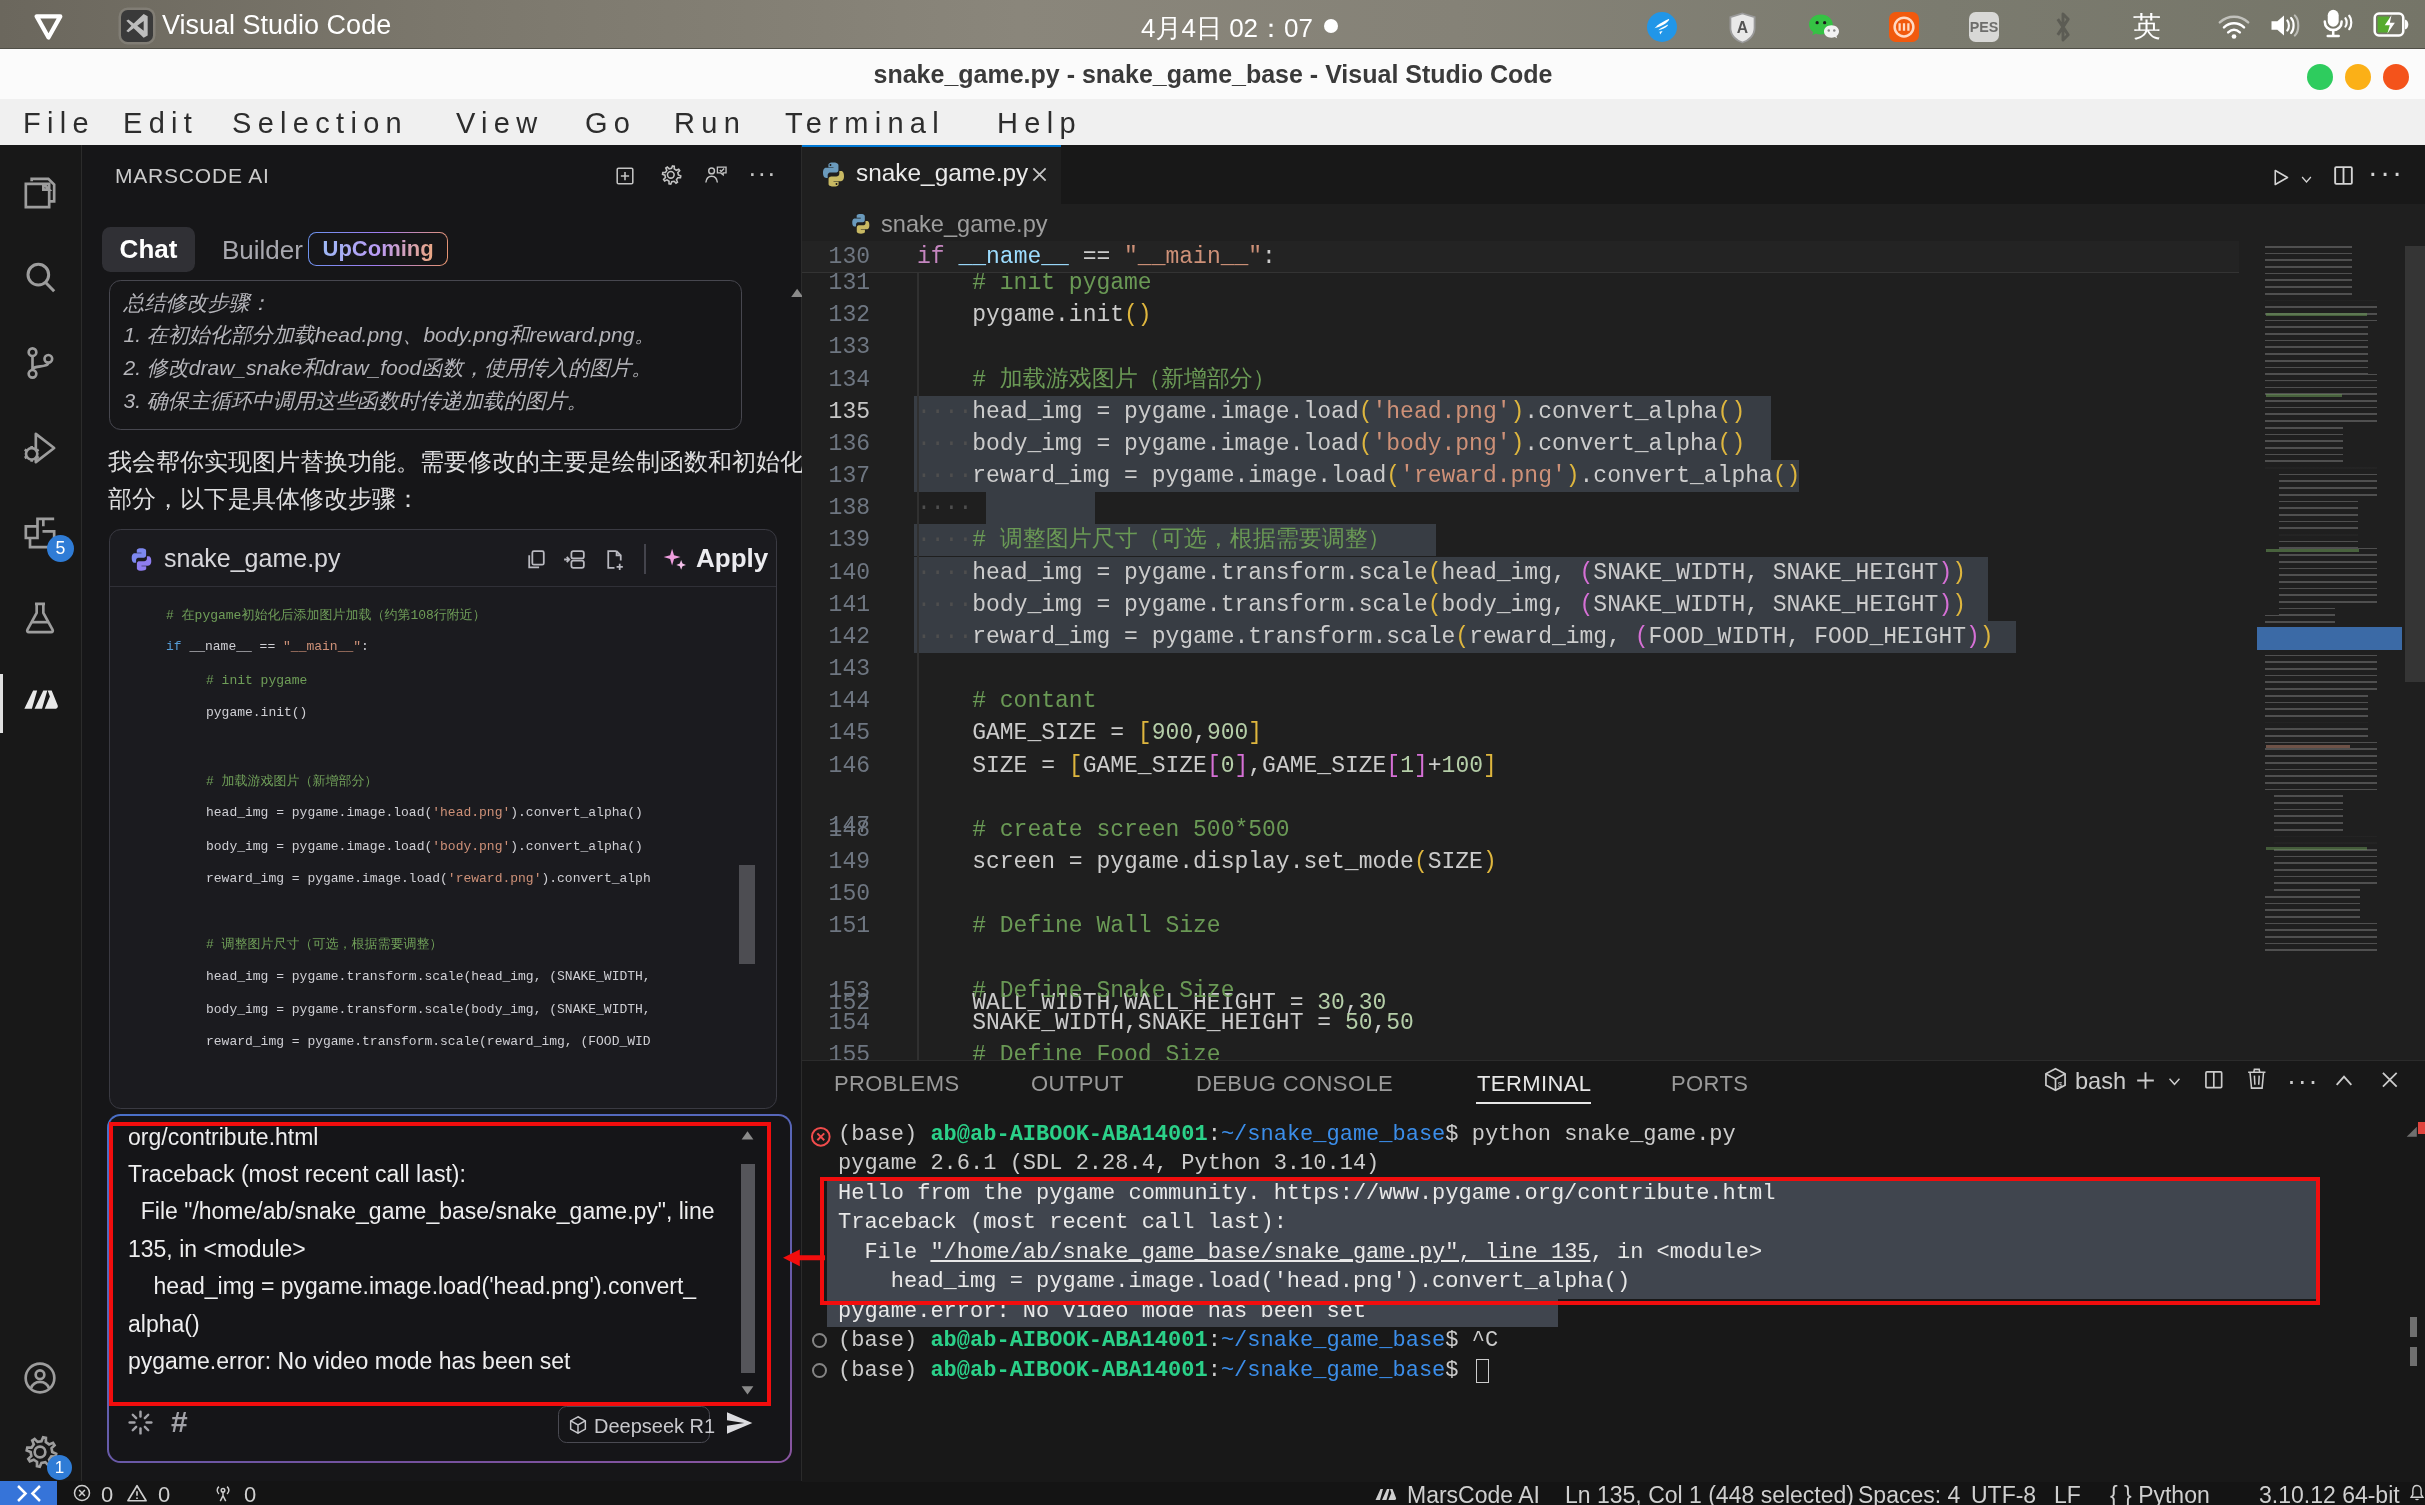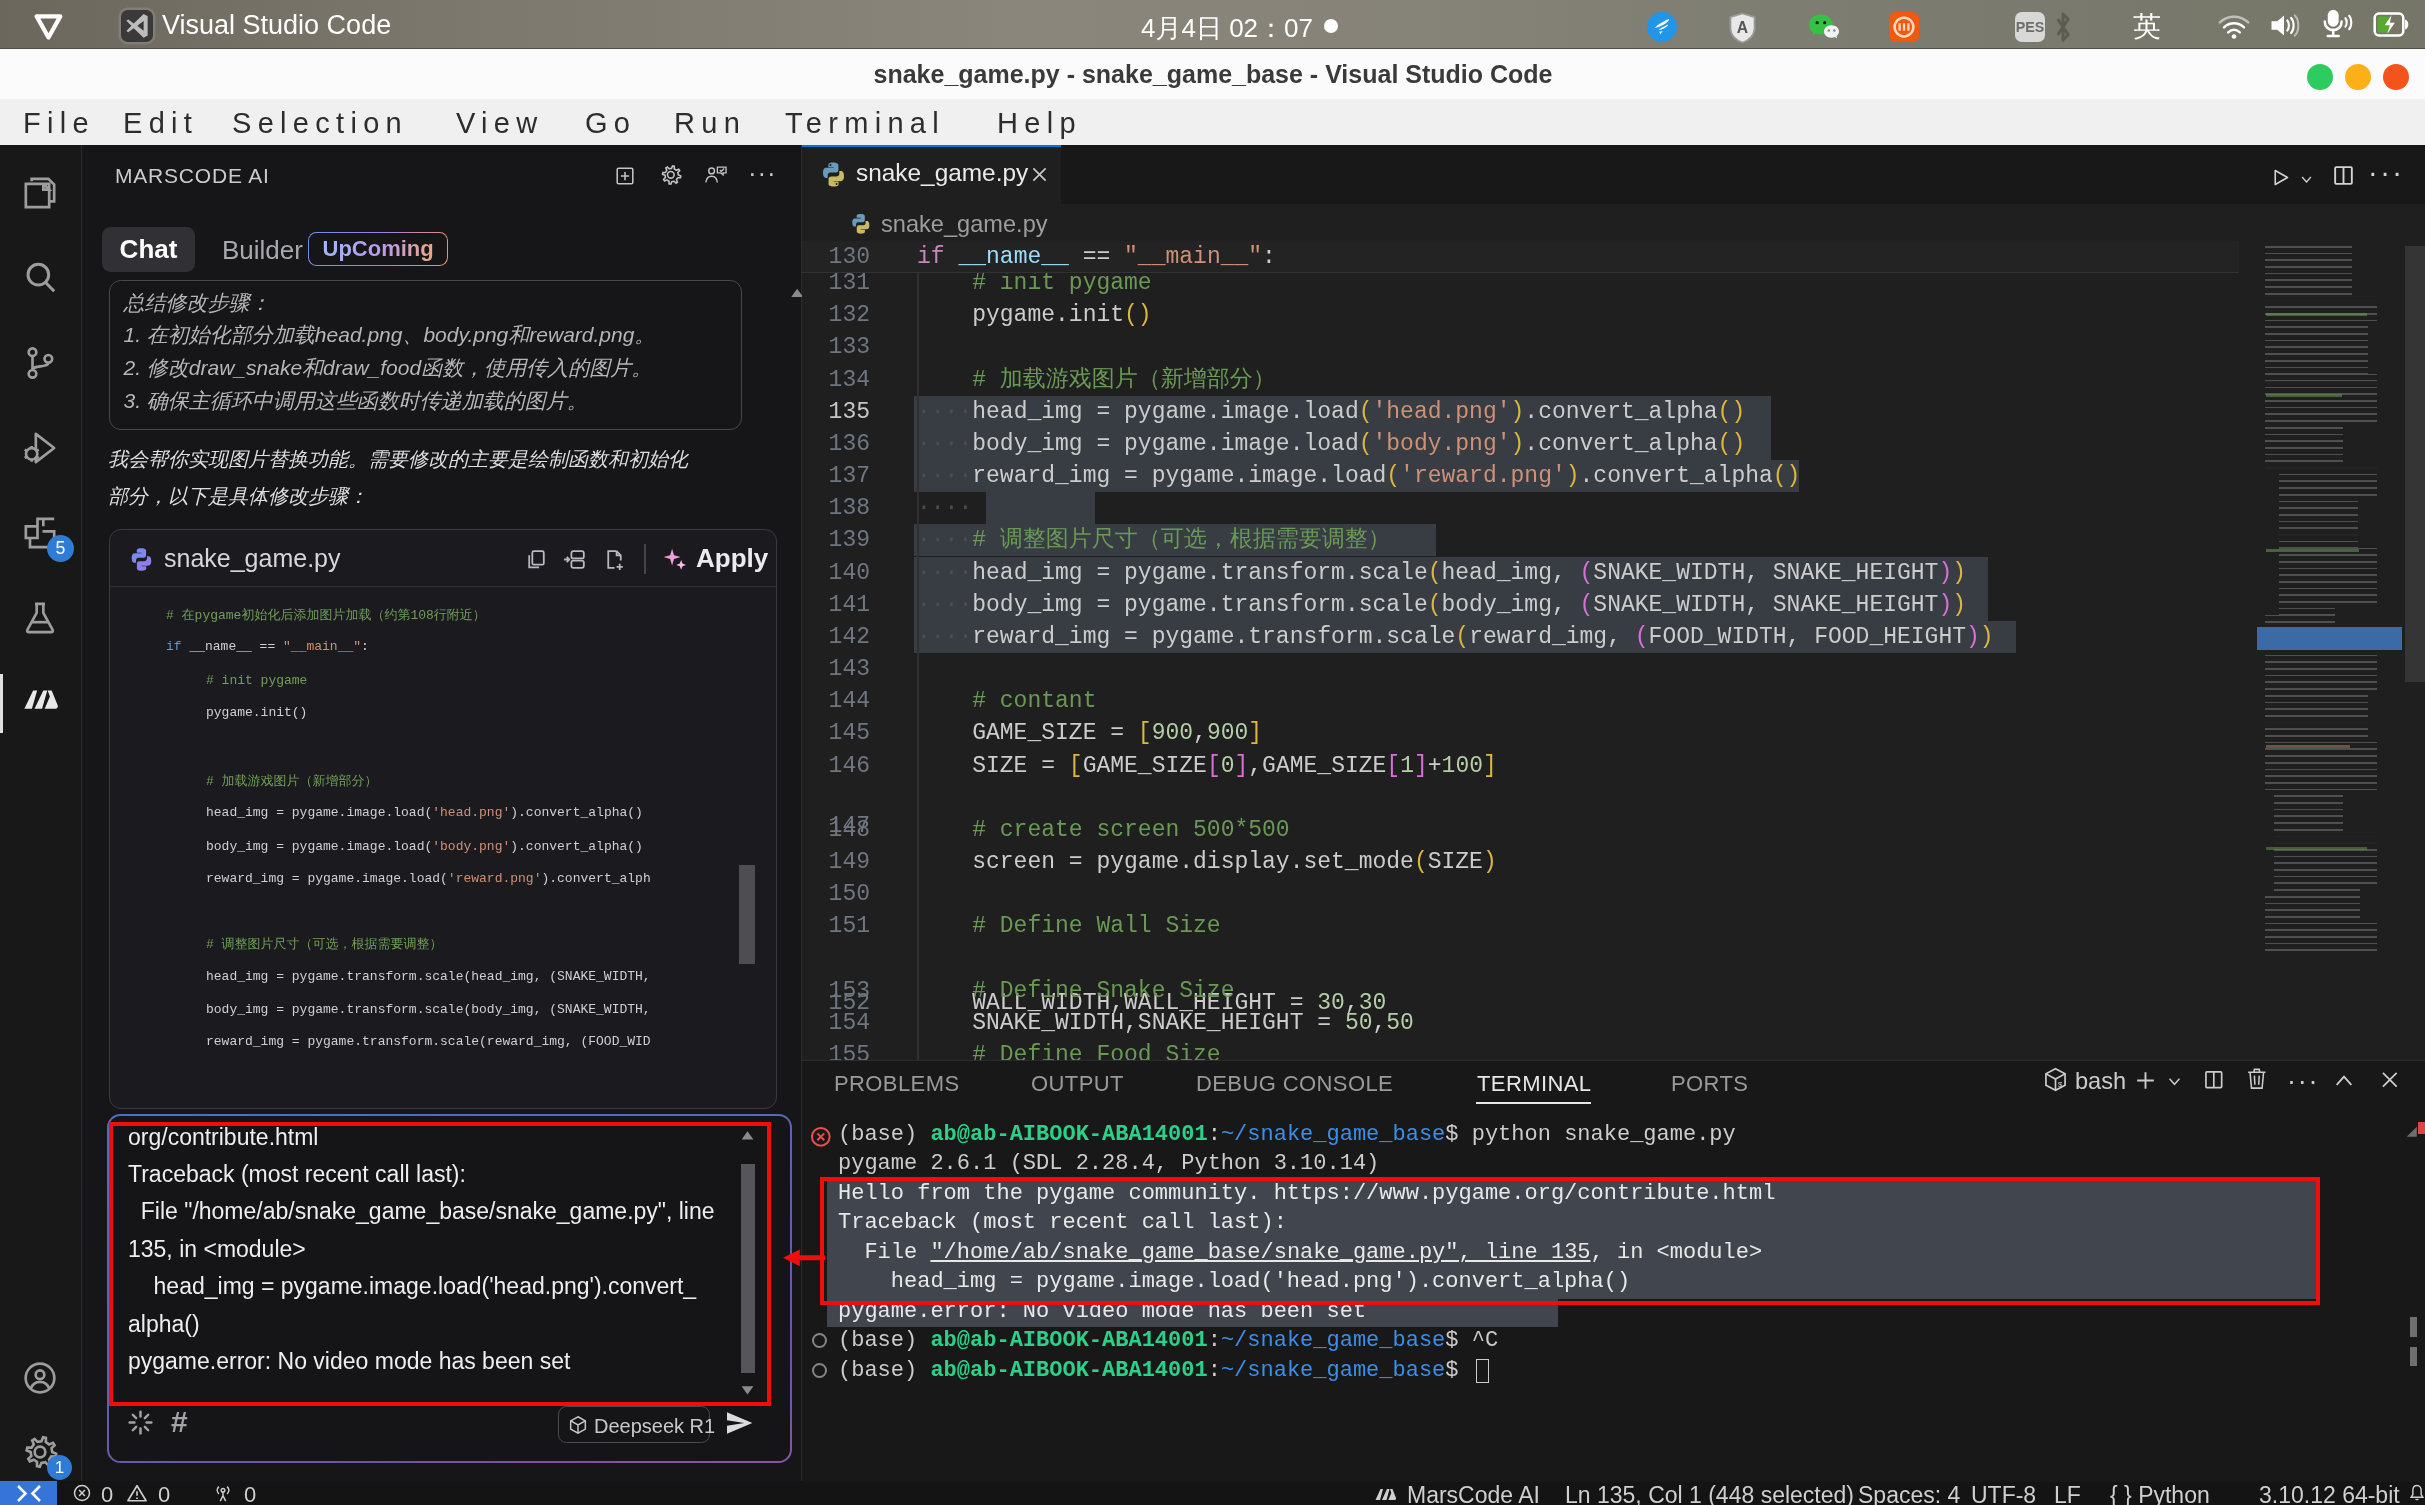--- a/index.html
+++ b/index.html
@@ -45,21 +45,21 @@
   #chatTab { left:102px; top:227px; width:93px; height:45px; background:#303035; border-radius:8.4px;
     color:#fff; font-size:26px; font-weight:bold; text-align:center; line-height:45px; }
   #builder { left:222px; top:235px; color:#a8a8af; font-size:26px; }
   #upcoming { left:308px; top:232px; height:34px; padding:0 13.5px; border:1.7px solid transparent; border-radius:8.4px;
     background:linear-gradient(#161618,#161618) padding-box, linear-gradient(100deg,#6b93ee,#a07cf0,#e8956e) border-box;
     font-size:22px; font-weight:bold; line-height:31px;
   }
   #upcoming b { background:linear-gradient(100deg,#9db9f5,#b99af5,#eda87e); -webkit-background-clip:text; background-clip:text; color:transparent; }
   #quotebox { left:109px; top:280px; width:633px; height:150px; border:1.7px solid #47474f; border-radius:11.8px; }
   .qline { position:absolute; left:13.5px; color:#b5b5ba; font-size:21px; font-style:italic; white-space:nowrap; }
-  .msg { position:absolute; left:108px; color:#dededf; font-size:20px; white-space:nowrap;font-style:italic; }
+  .msg { position:absolute; left:108px; color:#dededf; font-size:24px; white-space:nowrap; }
 
   #codecard { left:109px; top:529px; width:668px; height:580px; background:#1b1b1f; border:1.7px solid #3a3a42; border-radius:11.8px; }
   #cardhead { position:absolute; left:0; top:0; width:100%; height:57px; border-bottom:1.7px solid #303037; }
   .ccode { position:absolute; left:56px; font-size:13px; color:#cfcfd4; font-family:"Liberation Mono", monospace; white-space:pre; }
   .cgreen { color:#6f9e58; } .cblue { color:#569cd6; } .cstr { color:#ce9178; }
 
   #inputwrap { left:107px; top:1114px; width:685px; height:349px; border:2.5px solid transparent; border-radius:13.5px;
     background:linear-gradient(#151518,#151518) padding-box, linear-gradient(165deg,#4a70c8 0%,#5d62b2 50%,#74519e 80%,#8a55a0 100%) border-box; }
   .redbox { border:4.2px solid #f20d0d; }
   .iline { position:absolute; left:21px; color:#eeeeef; font-size:23px; white-space:nowrap; }
@@ -124,21 +124,21 @@
         <circle cx="16.8" cy="14.8" r="1" fill="#888"></circle>
         <circle cx="21.2" cy="14.8" r="1" fill="#888"></circle>
       </svg>
   </div>
   <div class="abs tray" style="left:1889px; width:30px; height:30px; border-radius:6.7px; background:#f1590e;">
     <svg width="30" height="30" viewBox="0 0 24 24">
         <circle cx="12" cy="12" r="7.5" fill="none" stroke="#ffd9c4" stroke-width="2"></circle>
         <path d="M8.5 9 L8.5 15 M12 9 L12 15 M15.5 9 L15.5 15" stroke="#ffd9c4" stroke-width="1.8"></path>
       </svg>
   </div>
-  <div class="abs tray" style="left:1969px; width:30px; height:30px; border-radius:6.7px; background:#d8d8d6; text-align:center; font-size:14.3px; font-weight:bold; color:#6d6d6b; line-height:30px;margin-left:46px;">PES</div>
+  <div class="abs tray" style="left:1969px; width:30px; height:30px; border-radius:6.7px; background:#d8d8d6; text-align:center; font-size:14.3px; font-weight:bold; color:#6d6d6b; line-height:30px;">PES</div>
   <div class="abs tray" style="left:2052px; top:10px;">
     <svg width="22" height="34" viewBox="0 0 16 26">
         <path d="M4 7 L12 19 L8 23 L8 3 L12 7 L4 19" fill="none" stroke="#5c5c54" stroke-width="2.2" stroke-linejoin="round"></path>
       </svg>
   </div>
   <div class="abs tray" style="left:2133px; top:7.6px; color:#fff; font-size:28px;">英</div>
   <div class="abs tray" style="left:2217px; top:13.5px;">
     <svg width="34" height="25" viewBox="0 0 40 30">
         <g fill="none" stroke="#fff" stroke-width="3" stroke-linecap="round">
           <path d="M3 10 C13 1 27 1 37 10" opacity="0.55"></path>

